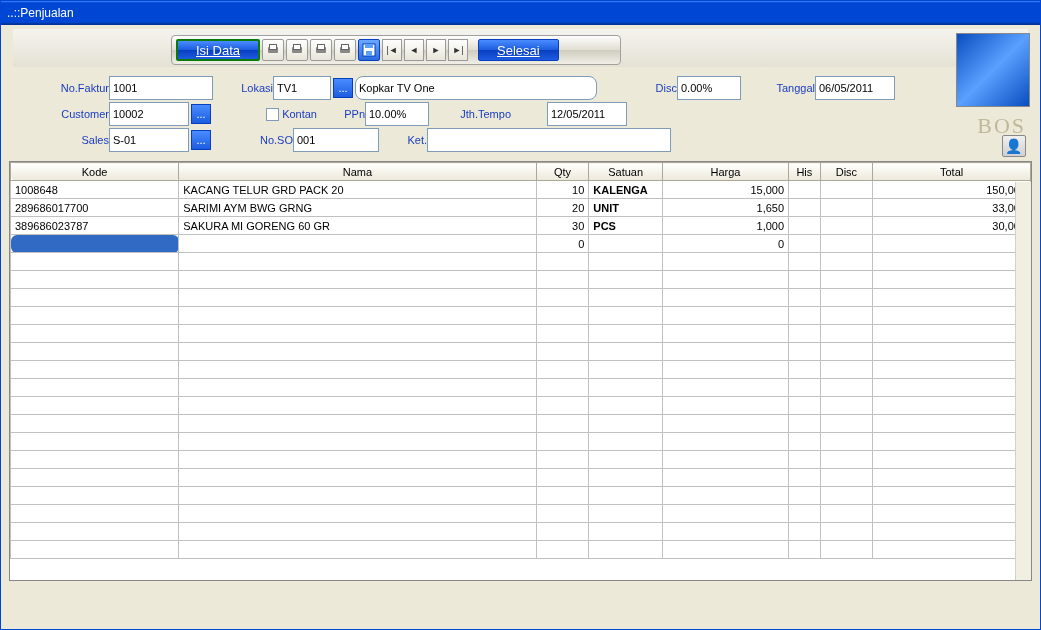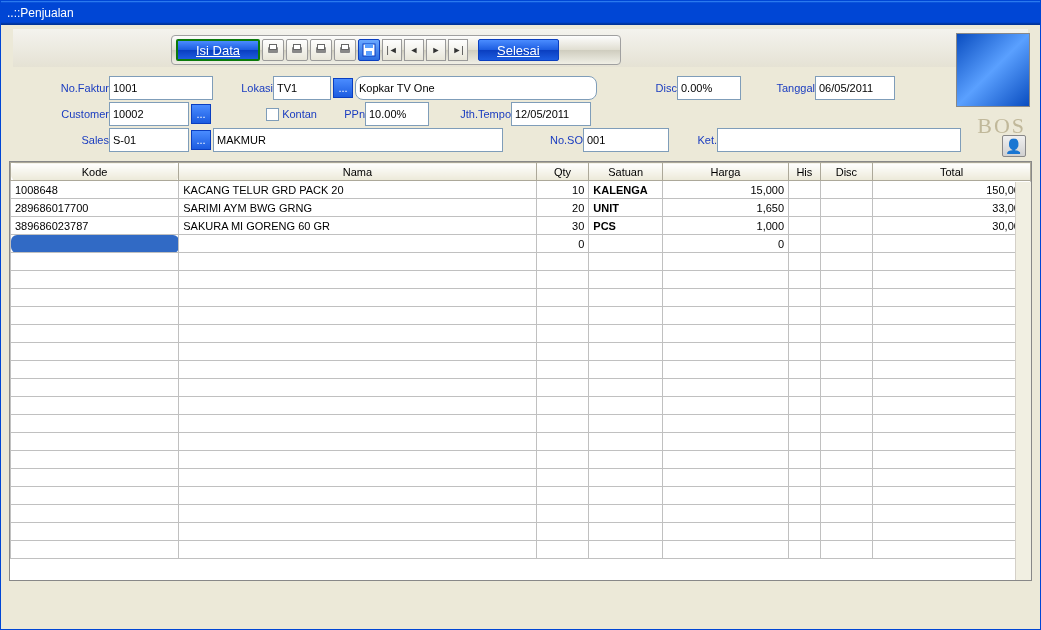--- a/index.html
+++ b/index.html
@@ -312,28 +312,27 @@
       <span class="lbl" style="width:96px">Customer</span>
       <input class="inp" style="width: 80px;" value="10002">
       <button class="btn-lookup">...</button>
       <span style="width:110px;display:flex;align-items:center;justify-content:flex-end;padding-right:6px">
         <span class="checkbox"></span>
         <span class="lbl" style="padding:0">Kontan</span>
       </span>
       <span class="lbl" style="width:42px">PPn</span>
       <input class="inp right" style="width: 64px;" value="10.00%">
       <span class="lbl" style="width:82px">Jth.Tempo</span>
-      <input class="inp" style="width: 80px;" value="12/05/2011">
+      <input class="inp" style="width: 80px; margin-left: 36px;" value="12/05/2011">
     </div>
 
     <div class="form-row">
       <span class="lbl" style="width:96px">Sales</span>
       <input class="inp" style="width: 80px;" value="S-01">
       <button class="btn-lookup">...</button>
-      <input class="inp" style="width: 290px;" value="MAKMUR">
       <span class="lbl" style="width:80px">No.SO</span>
       <input class="inp" style="width: 86px;" value="001">
       <span class="lbl" style="width:48px">Ket.</span>
       <input class="inp" style="width: 244px;" value="">
     </div>
 
     <button class="person-btn">
       <span>👤</span>
     </button>
   </div>

